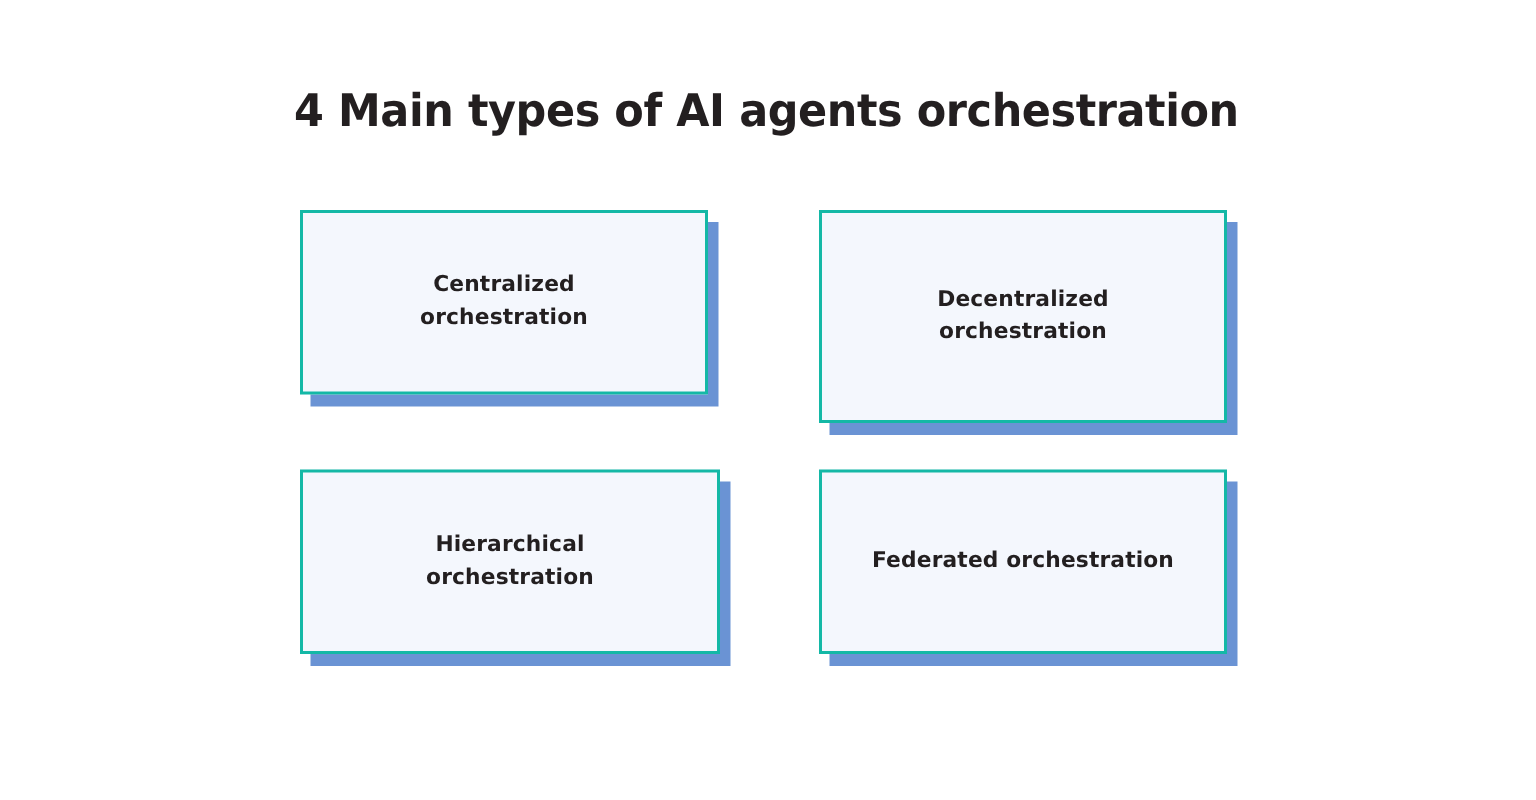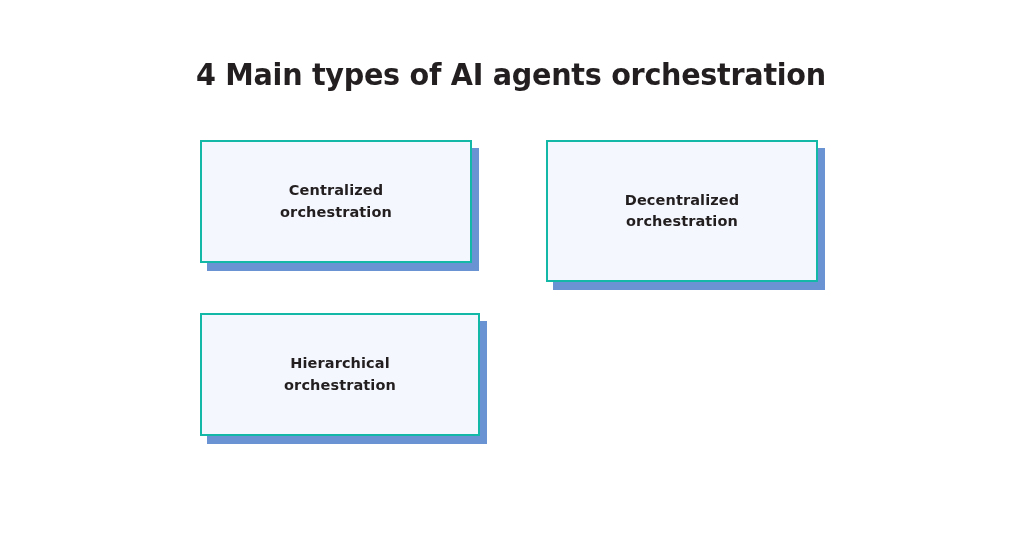--- a/index.html
+++ b/index.html
@@ -131,15 +131,21 @@
     </div>
 
     <div class="card card-hierarchical">
       <div class="card-shadow"></div>
       <div class="card-face">
         <span class="card-label">Hierarchical
 orchestration</span>
       </div>
     </div>
 
+    <div class="card card-federated">
+      <div class="card-shadow"></div>
+      <div class="card-face">
+        <span class="card-label single-line">Federated orchestration</span>
+      </div>
+    </div>
 
   </div>
 </div>
 
 </body></html>

